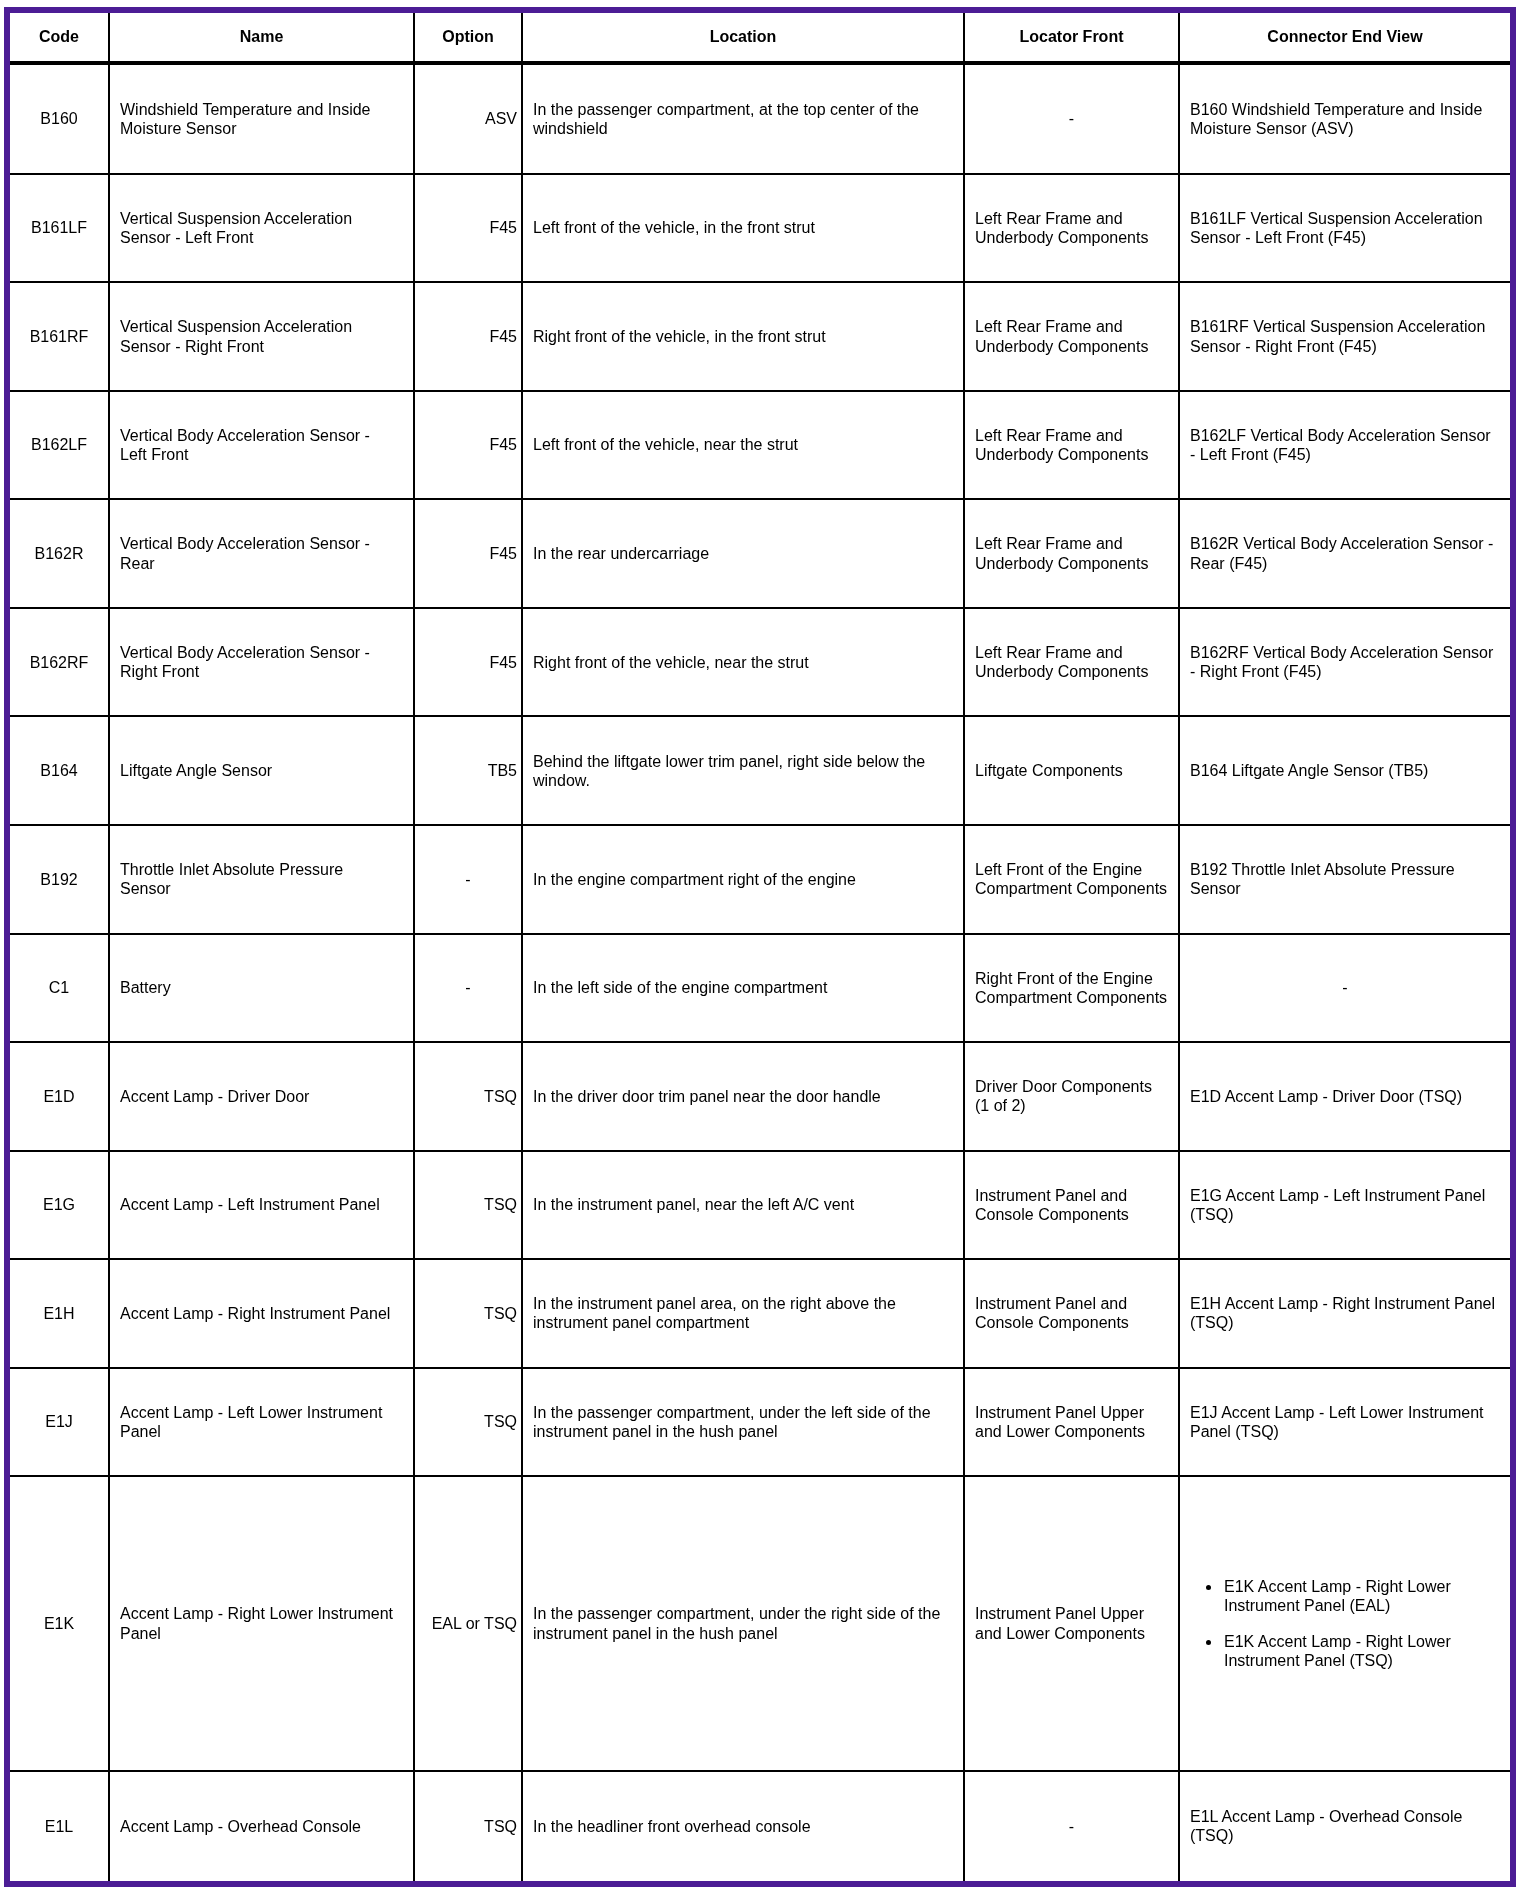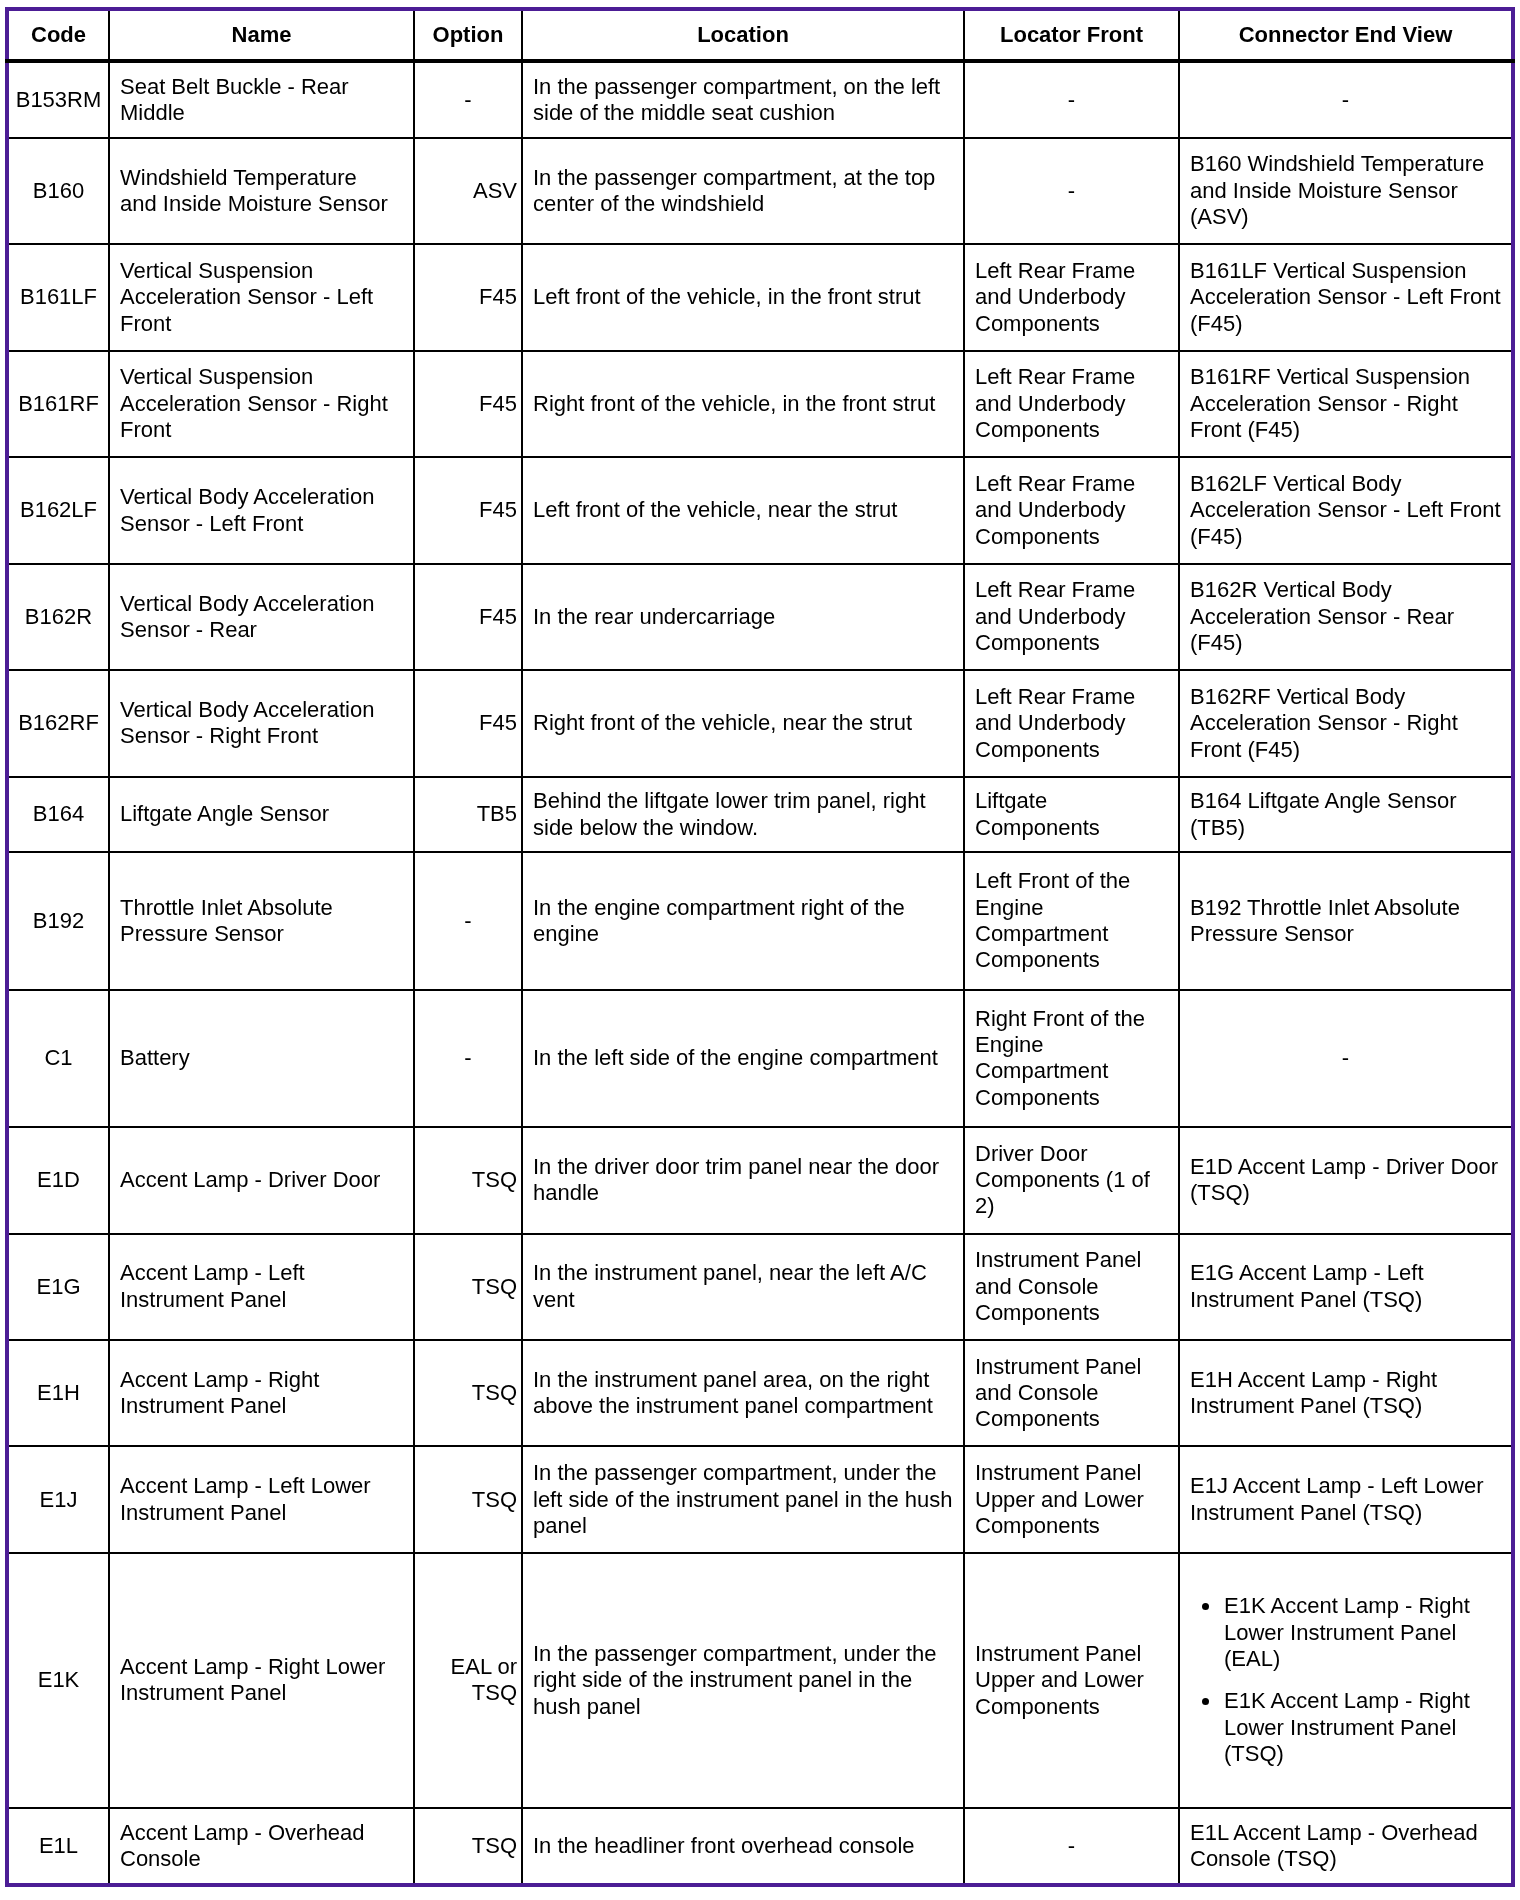--- a/index.html
+++ b/index.html
@@ -12,22 +12,22 @@
     min-height: 1900px;
     font-family: "Liberation Sans", sans-serif;
     color: #000000;
   }
   table.connector-table {
     border-collapse: collapse;
     table-layout: fixed;
     width: 1506px;
     height: 1880px;
     margin: 7px auto 7px auto;
-    border: 4px solid #4c1d95;
-    font-size: 22px;
+    border: 6px solid #4c1d95;
+    font-size: 16px;
     line-height: 1.2;
   }
   th, td {
     border: 2px solid #000000;
     padding: 5px 10px;
     vertical-align: middle;
     word-wrap: break-word;
   }
   thead th {
     border-bottom: 4px solid #000000;
@@ -70,28 +70,20 @@
       <th>Code</th>
       <th>Name</th>
       <th>Option</th>
       <th>Location</th>
       <th>Locator Front</th>
       <th>Connector End View</th>
     </tr>
   </thead>
   <tbody>
       <tr>
-        <td class="col-code">B153RM</td>
-        <td class="col-name">Seat Belt Buckle - Rear Middle</td>
-        <td class="col-option dash">-</td>
-        <td class="col-location">In the passenger compartment, on the left side of the middle seat cushion</td>
-        <td class="col-locator_view dash">-</td>
-        <td class="col-connector_end_view dash">-</td>
-      </tr>
-      <tr>
         <td class="col-code">B160</td>
         <td class="col-name">Windshield Temperature and Inside Moisture Sensor</td>
         <td class="col-option">ASV</td>
         <td class="col-location">In the passenger compartment, at the top center of the windshield</td>
         <td class="col-locator_view dash">-</td>
         <td class="col-connector_end_view">B160 Windshield Temperature and Inside Moisture Sensor (ASV)</td>
       </tr>
       <tr>
         <td class="col-code">B161LF</td>
         <td class="col-name">Vertical Suspension Acceleration Sensor - Left Front</td>

